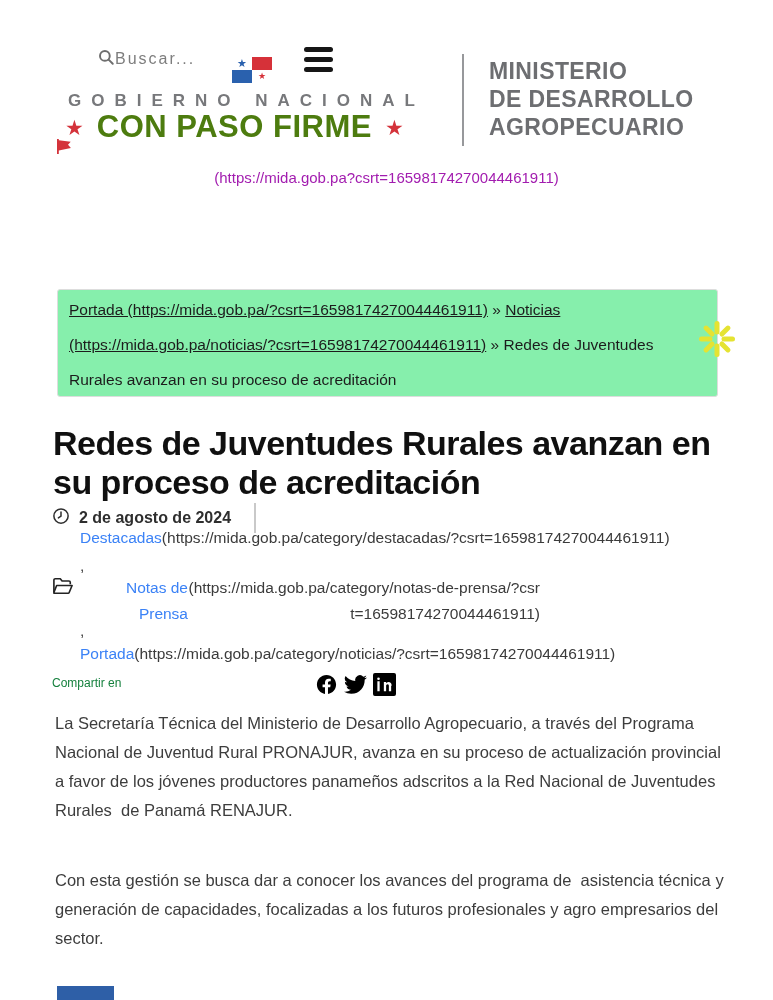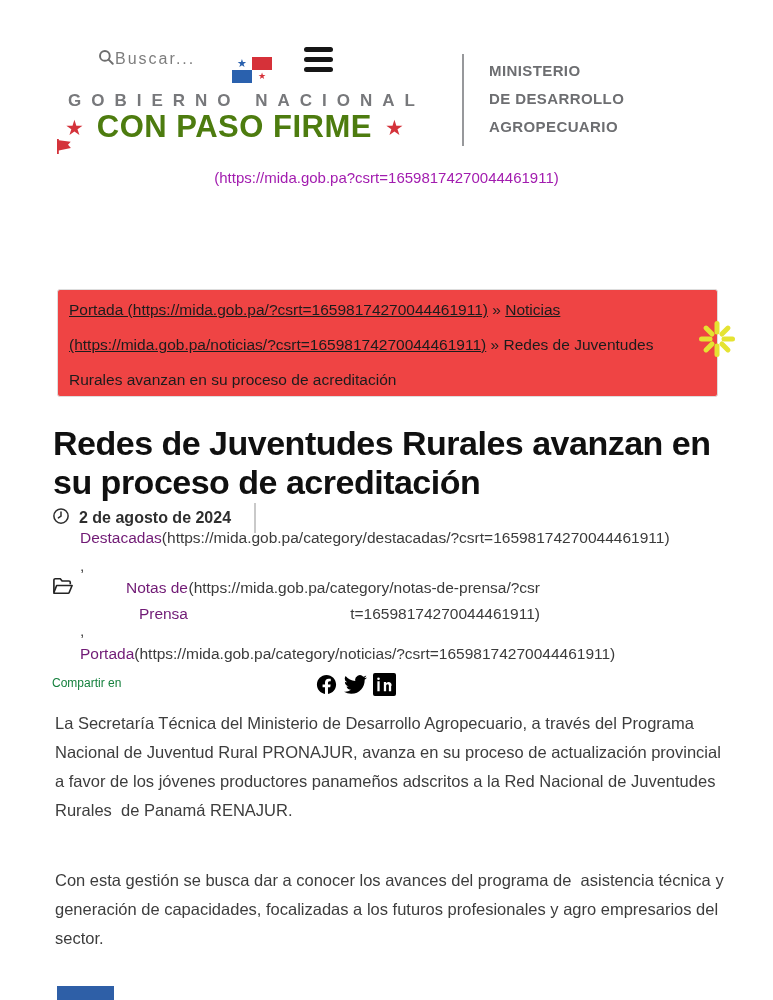--- a/index.html
+++ b/index.html
@@ -18,26 +18,26 @@
   .flag .star-b { color:#2a61ae; font-size:11px; line-height:1; }
   .flag .star-r { color:#d63139; font-size:9px; line-height:1; }
   .menu-btn { position:absolute; left:304px; top:47px; width:29px; cursor:pointer; }
   .menu-btn span { display:block; width:29px; height:5px; background:#161616; border-radius:2.5px; margin-bottom:5px; }
   .gob-line { position:absolute; left:68px; top:91px; font-size:17px; font-weight:700; color:#77787b; letter-spacing:10px; white-space:nowrap; }
   .paso-row { position:absolute; left:65px; top:109px; display:flex; align-items:center; gap:13px; white-space:nowrap; }
   .paso-star { color:#d4333b; font-size:21px; line-height:1; }
   .paso-text { font-size:31px; font-weight:800; color:#4d7c0f; letter-spacing:0.5px; }
   .pennant { position:absolute; left:55px; top:138px; }
   .logo-divider { position:absolute; left:462px; top:54px; width:2px; height:92px; background:#97989b; }
-  .ministry { position:absolute; left:489px; top:57px; font-size:15px; font-weight:700; color:#6d6e71; line-height:28px; letter-spacing:0.4px; }
+  .ministry { position:absolute; left:489px; top:57px; font-size:23px; font-weight:700; color:#6d6e71; line-height:28px; letter-spacing:0.4px; }
   .site-url { position:absolute; left:0; top:169px; width:773px; text-align:center; font-size:15px; color:#a21caf; }
   
   .bc-box {
     position:absolute; left:57px; top:289px; width:661px; height:108px;
-    border:1px solid #ddd; border-radius:3px; background:#ef4444;
+    border:1px solid #ddd; border-radius:3px; background:#86efac;
     padding:2px 20px 2px 11px; font-size:15.5px; font-weight:500; color:#1c1c1c; line-height:35px;
   }
   .bc-box a { color:#1c1c1c; text-decoration:underline; cursor:pointer; }
   .asterisk { position:absolute; left:698px; top:320px; }
   
   .title {
     position:absolute; left:53px; top:424px; width:680px;
     font-size:34px; line-height:39px; font-weight:700; color:#101010; letter-spacing:-0.5px;
   }
   .meta { position:absolute; left:52px; top:503px; width:680px; height:170px; font-size:15.5px; }
@@ -45,21 +45,21 @@
   .date-text { font-size:16px; font-weight:600; color:#2e2e2e; }
   .date-vdiv { width:2px; height:30px; background:#c9c9c9; margin-left:14px; }
   .folder-wrap { position:absolute; left:0; top:73px; }
   .cat-row { position:absolute; left:28px; white-space:nowrap; }
   .cat-r1 { top:26px; }
   .comma1 { top:54px; }
   .cat-grid { top:72px; display:grid; grid-template-columns:108px 352px; line-height:26px; white-space:normal;text-align:right; }
   .comma2 { top:119px; }
   .cat-r3 { top:142px; }
   .comma { position:absolute; left:28px; color:#3b3b3b; font-weight:500; }
-  .cat-name { color:#701a75; font-weight:500; text-decoration:none; }
+  .cat-name { color:#3b82f6; font-weight:500; text-decoration:none; }
   .cat-url { color:#3b3b3b; font-weight:500; }
   .cat-url.brk { word-break:break-all; }
   .meta a { text-decoration:none; cursor:pointer; }
   
   .share-row { position:absolute; left:52px; top:673px; width:670px; height:26px; }
   .share-label { font-size:12px; font-weight:500; color:#15803d; }
   .share-icons { position:absolute; left:263px; top:0; display:flex; align-items:center; gap:6px; }
   .share-icons a { display:block; width:23px; height:23px; cursor:pointer; }
   
   .para { position:absolute; left:55px; width:670px; font-size:16.5px; line-height:29px; color:#3d3d3d; white-space:pre-wrap; }

